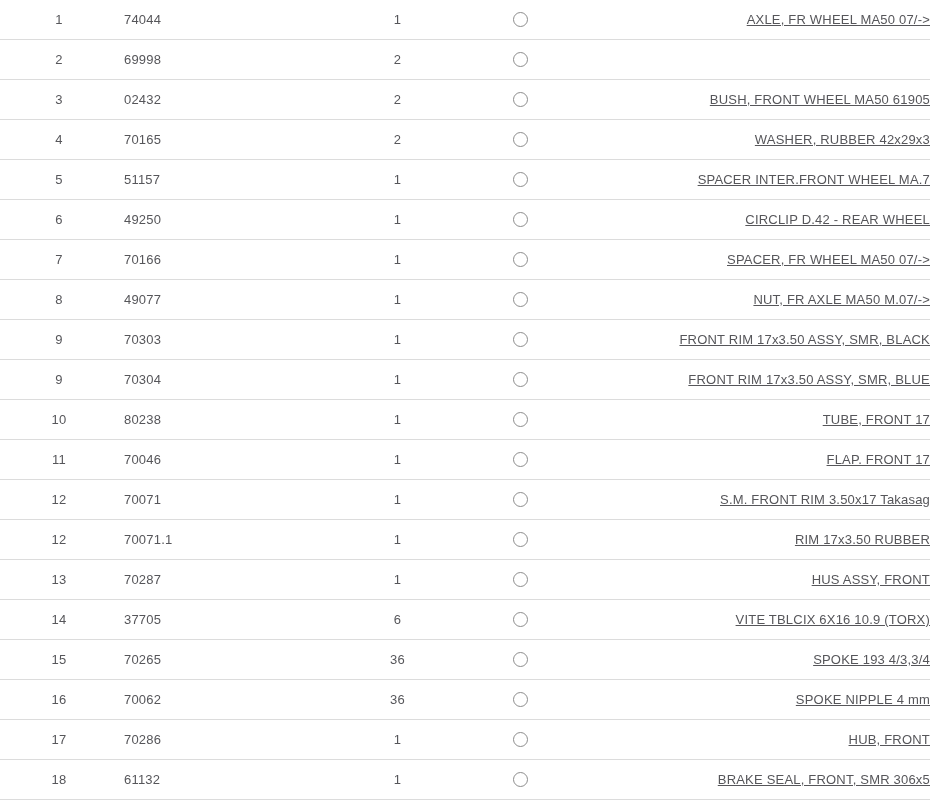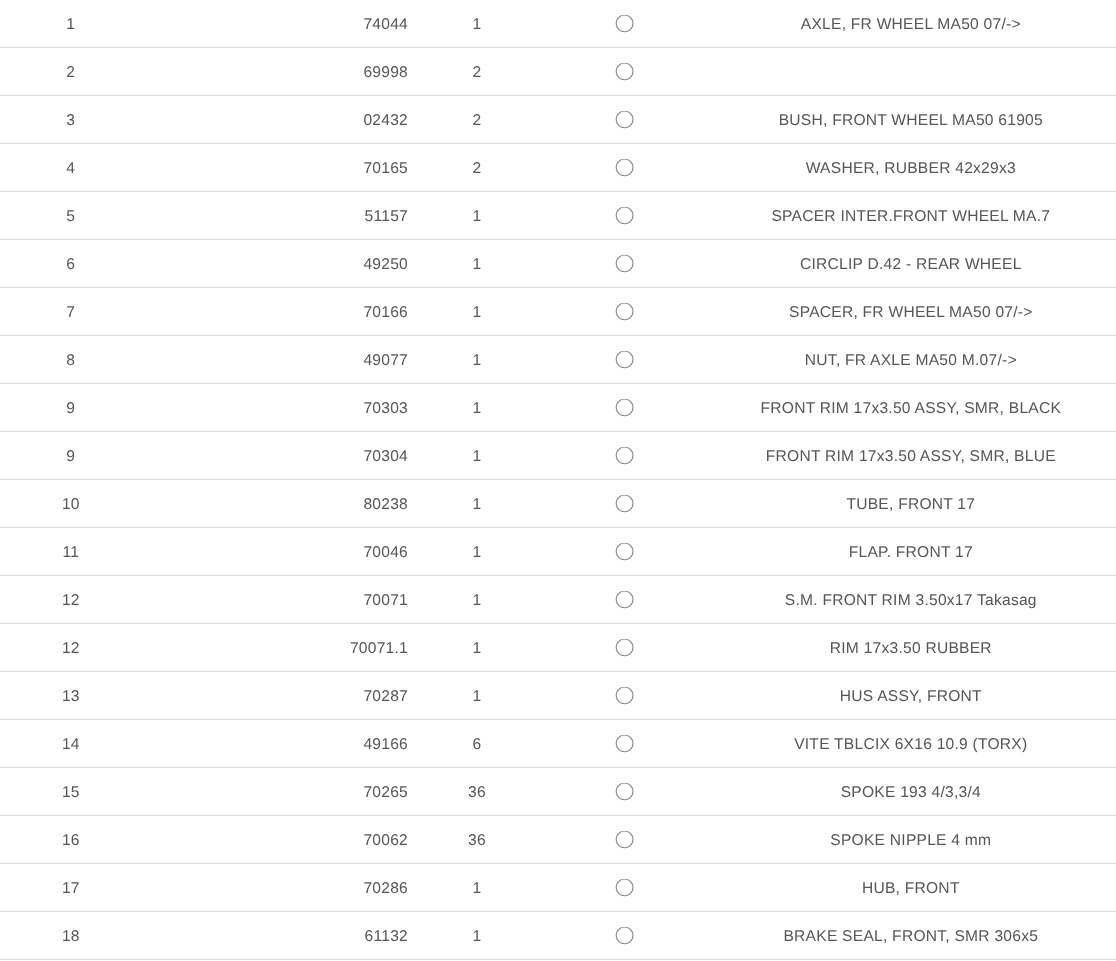--- a/index.html
+++ b/index.html
@@ -30,41 +30,42 @@
     color: #56565a;
     letter-spacing: 0.2px;
     white-space: nowrap;
     overflow: hidden;
   }
   .cell-pos {
     text-align: center;
   }
   .cell-part {
     padding-left: 6px;
-    text-align: right;
+    text-align: left;
   }
   .cell-qty {
     text-align: center;
   }
   .cell-radio {
     display: flex;
     justify-content: center;
     align-items: center;
   }
   .radio-circle {
     width: 13px;
     height: 13px;
     border: 1.5px solid #8d8d8d;
     border-radius: 50%;
     background: #ffffff;
     cursor: pointer;
   }
   .cell-desc {
     padding-left: 3px;
-    text-align: center;
+    text-align: right;
+    text-decoration: underline;
   }
 </style>
 </head>
 <body>
 
 <div class="parts-table" id="table-root">
   <div class="parts-row">
     <div class="cell cell-pos">1</div>
     <div class="cell cell-part">74044</div>
     <div class="cell cell-qty">1</div>
@@ -208,21 +209,21 @@
     <div class="cell cell-part">70287</div>
     <div class="cell cell-qty">1</div>
     <div class="cell cell-radio">
       <div class="radio-circle"></div>
     </div>
     <div class="cell cell-desc">HUS ASSY, FRONT</div>
   </div>
 
   <div class="parts-row">
     <div class="cell cell-pos">14</div>
-    <div class="cell cell-part">49166</div>
+    <div class="cell cell-part">37705</div>
     <div class="cell cell-qty">6</div>
     <div class="cell cell-radio">
       <div class="radio-circle"></div>
     </div>
     <div class="cell cell-desc">VITE TBLCIX 6X16 10.9 (TORX)</div>
   </div>
 
   <div class="parts-row">
     <div class="cell cell-pos">15</div>
     <div class="cell cell-part">70265</div>

